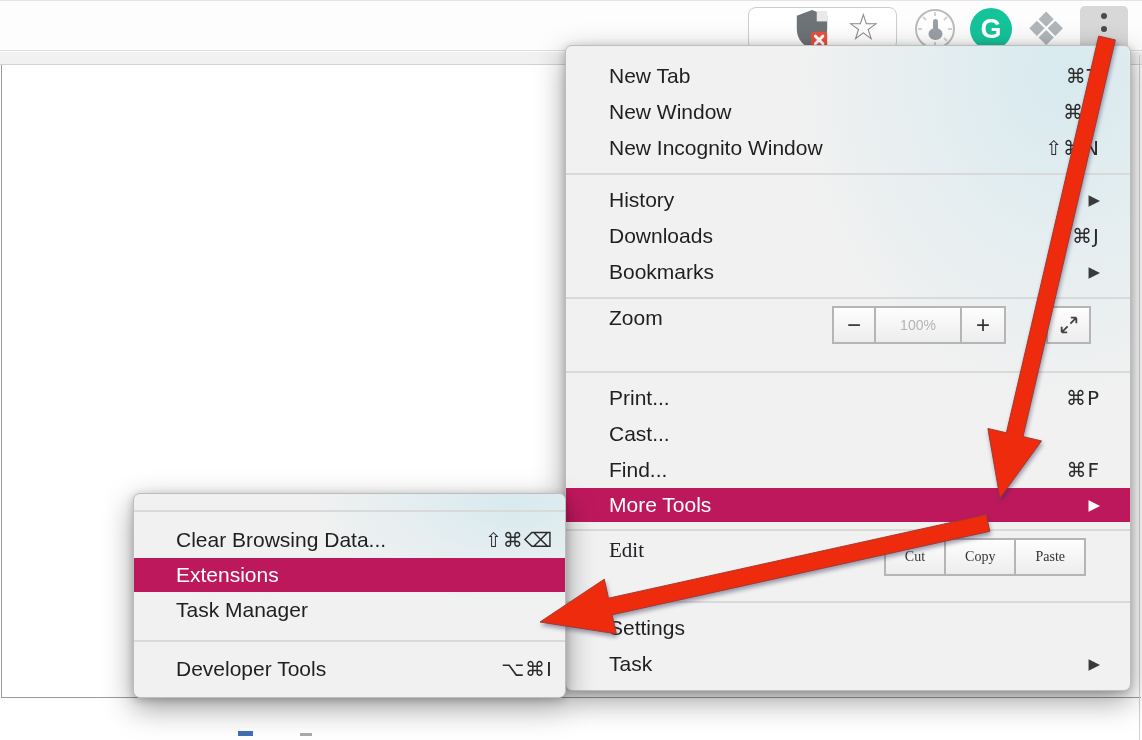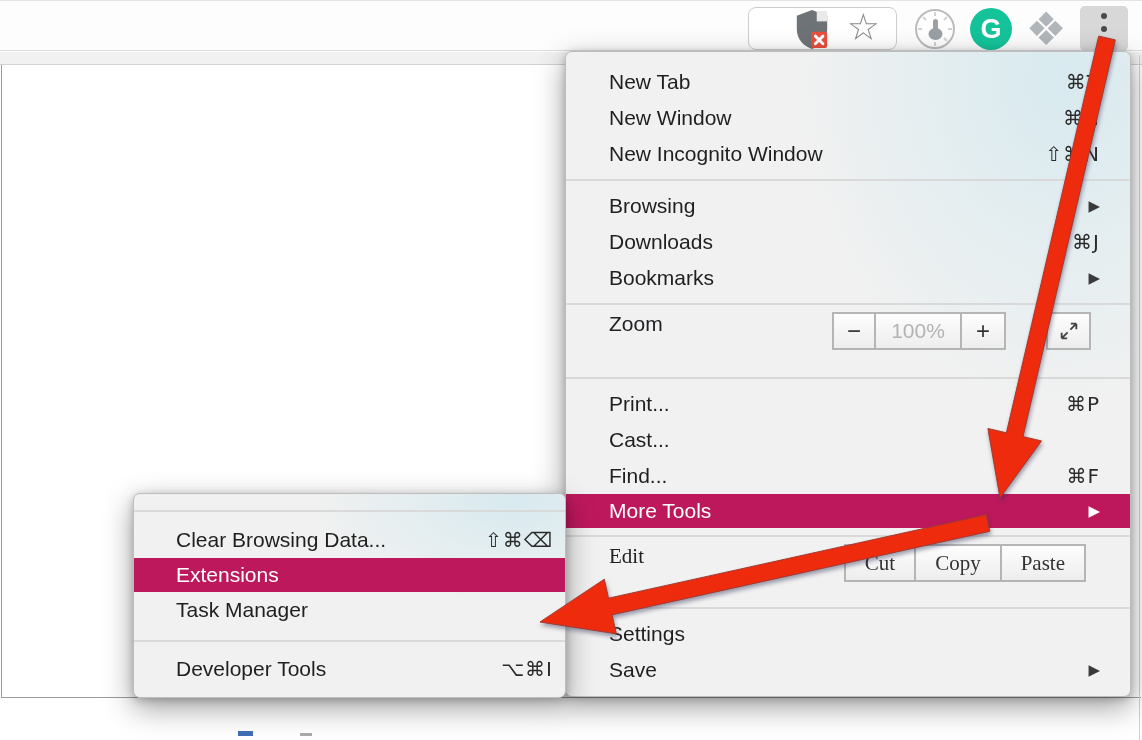--- a/index.html
+++ b/index.html
@@ -31,39 +31,39 @@
     display:flex; flex-direction:column; align-items:center; justify-content:center; gap:7px; }
   .dot { width:6px; height:6px; border-radius:50%; background:#4a4a4a; }
 
   
   .menu {
     position:absolute; background:#f1f1f1; border:1px solid #bdbdbd; border-radius:7px;
     box-shadow:0 10px 30px rgba(0,0,0,.38), 0 2px 8px rgba(0,0,0,.22);
   }
   .menu::before { content:""; position:absolute; inset:0; border-radius:inherit; pointer-events:none;
     background:radial-gradient(ellipse at 88% 4%, rgba(195,228,238,.55), rgba(195,228,238,0) 38%); }
-  .main-menu { left:565px; top:51px; width:566px; padding:12px 0 8px 0; z-index:10; }
+  .main-menu { left:565px; top:45px; width:566px; padding:12px 0 8px 0; z-index:10; }
   .sub-menu  { left:133px; top:493px; width:433px; padding:6px 0 10px 0; z-index:20; }
 
   .mi { position:relative; height:36px; display:flex; align-items:center; justify-content:space-between;
     padding:0 30px 0 43px; font-size:21px; color:#1f1f1f; white-space:nowrap; }
   .sub-menu .mi { padding:0 12px 0 42px; }
   .mi .lbl { pointer-events:none; }
   .sc { font-family:"DejaVu Sans","Liberation Sans",sans-serif; font-size:20px; color:#2b2b2b; letter-spacing:1px; }
   .arr { font-size:15px; color:#3a3a3a; font-family:"DejaVu Sans",sans-serif; }
   .mi.hl { background:#be185d; color:#fff; height:34px; }
   .mi.hl .arr, .mi.hl .sc { color:#fff; }
   .sep { height:2px; background:#d9d9d9; margin:7px 0; position:relative; }
 
   .ctl-row { position:relative; height:58px; display:flex; padding:0 39px 0 43px; font-size:21px; }
   .spacer { flex:1; }
   .btn-group { display:flex; }
   .cbtn { height:38px; display:flex; align-items:center; justify-content:center;
     background:linear-gradient(#fefefe,#ededed); border:2px solid #b5b5b5; border-left:none;
-    font-size:21px; color:#333; }
+    font-size:14px; color:#333; }
   .btn-group .cbtn:first-child { border-left:2px solid #b5b5b5; }
   .zoom-minus, .zoom-plus { width:44px; font-size:24px; }
   .zoom-level { width:86px; color:#b3b3b3; }
   .expand-btn { width:45px; margin-left:40px; border-left:2px solid #b5b5b5; }
   .edit-btn { padding:0 19px; }
   .edit-group { margin-right:2px;border-radius:7px; }
 
   
   .overlay { position:absolute; left:0; top:0; width:1142px; height:740px; z-index:50; pointer-events:none; }
   .red-arrow { fill:#ee2b0c; stroke:#a03a33; stroke-width:1; }
@@ -129,21 +129,21 @@
       <span class="sc">⌘N</span>
     </div>
     <div class="mi">
       <span class="lbl">New Incognito Window</span>
       <span class="sc">⇧⌘N</span>
     </div>
 
     <div class="sep"></div>
 
     <div class="mi">
-      <span class="lbl">Browsing</span>
+      <span class="lbl">History</span>
       <span class="arr">▶</span>
     </div>
     <div class="mi">
       <span class="lbl">Downloads</span>
       <span class="sc">⇧⌘J</span>
     </div>
     <div class="mi">
       <span class="lbl">Bookmarks</span>
       <span class="arr">▶</span>
     </div>
@@ -197,21 +197,21 @@
         <div class="cbtn edit-btn">Paste</div>
       </div>
     </div>
 
     <div class="sep"></div>
 
     <div class="mi">
       <span class="lbl">Settings</span>
     </div>
     <div class="mi">
-      <span class="lbl">Save</span>
+      <span class="lbl">Task</span>
       <span class="arr">▶</span>
     </div>
   </div>
 
   <div class="menu sub-menu">
 
     <div class="sep" style="margin:10px 0;"></div>
 
     <div class="mi">
       <span class="lbl">Clear Browsing Data...</span>

